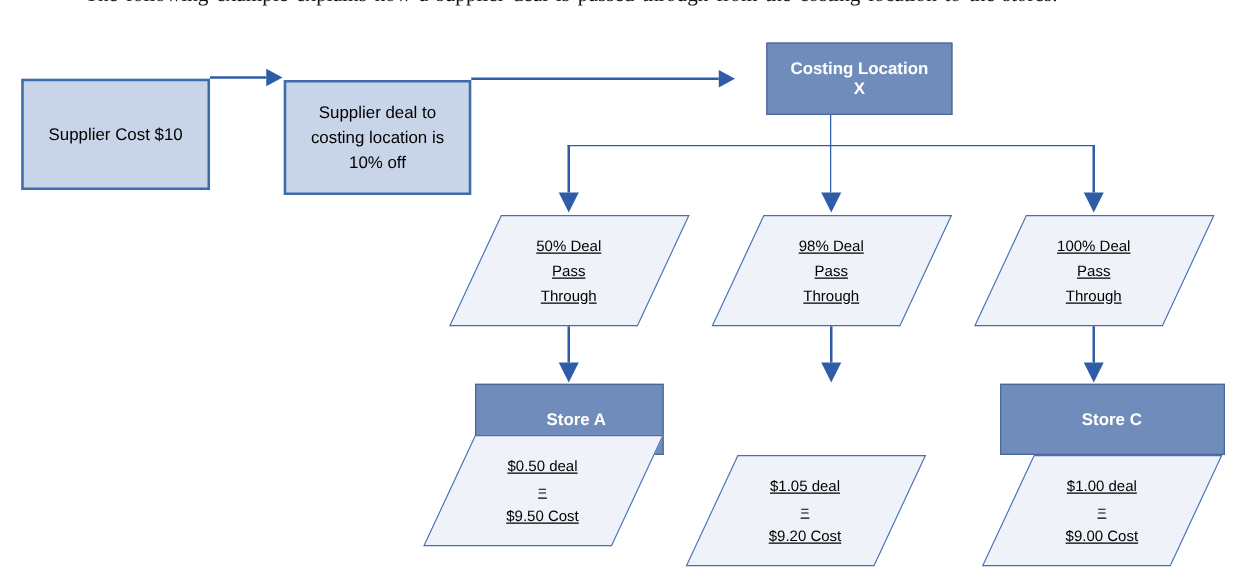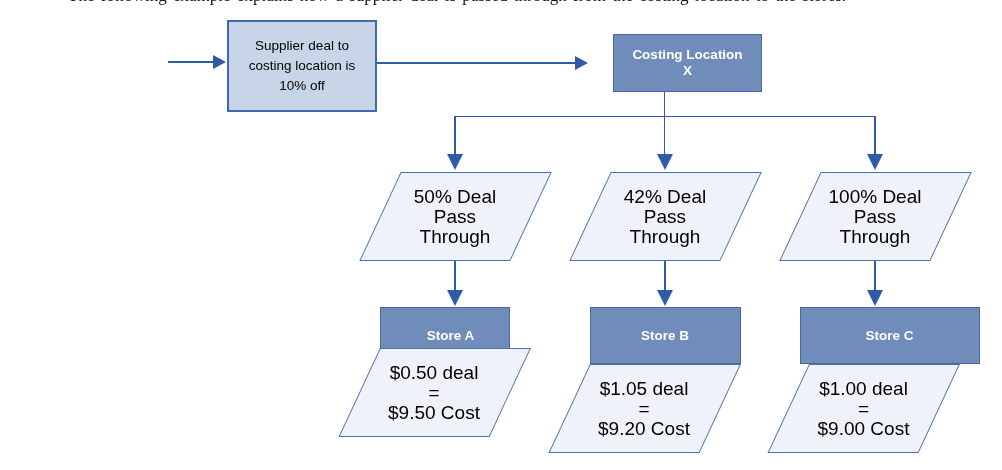--- a/index.html
+++ b/index.html
@@ -12,27 +12,27 @@
   .caption-clip span{
     display:block;margin-top:-14px;padding-left:68px;white-space:nowrap;
     font-family:"Liberation Serif","DejaVu Serif",serif;font-size:17px;line-height:19px;
     color:#161616;word-spacing:2px;
   }
   
   .box{position:absolute;display:flex;align-items:center;justify-content:center;
        box-sizing:border-box;text-align:center;}
   .box .lbl{white-space:pre-line;}
   .box.light{background:var(--light-box-fill,#C8D4E7);border:2px solid var(--light-box-border,#3E6BAE);
-       color:var(--text,#000);font-size:13.5px;line-height:20px;}
+       color:var(--text,#000);font-size:13.5px;line-height:20px;margin-top:44px;}
   .box.dark{background:var(--dark-box-fill,#6F8CBB);border:1.5px solid var(--dark-box-border,#4A689B);
        color:var(--dark-box-text,#fff);font-weight:bold;font-size:13.5px;line-height:16px;}
   #b1{left:17px;top:19px;width:151px;height:89px;}
   #b2{left:227px;top:20px;width:150px;height:92px;}
   #b3{left:590px;top:34px;width:149px;height:58px;margin-left:23px;}
-  #st-a{left:379.5px;top:307px;width:130px;height:57px;padding-left:12px;}
+  #st-a{left:379.5px;top:307px;width:151px;height:57px;padding-left:12px;}
   #st-b{left:589.5px;top:307px;width:151px;height:57px;}
   #st-c{left:799.5px;top:307px;width:180px;height:57px;}
   
   .line{position:absolute;background:var(--connector,#2E5CA6);}
   #a1-line{left:168px;top:61.25px;width:45px;height:1.5px;}
   #a2-line{left:377px;top:62.25px;width:198px;height:1.5px;}
   #v-cost{left:663.75px;top:92px;width:1.5px;height:62px;}
   #h-dist{left:454.25px;top:115.5px;width:420.75px;height:1.5px;}
   #v-a{left:454.25px;top:115.5px;width:1.5px;height:38.5px;}
   #v-c{left:874.25px;top:115.5px;width:1.5px;height:38.5px;}
@@ -51,35 +51,38 @@
   #hd-a{left:447px;top:154px;}   #hd-b{left:657px;top:154px;}   #hd-c{left:867px;top:154px;}
   #hs-a{left:447px;top:290px;}   #hs-b{left:657px;top:290px;}   #hs-c{left:867px;top:290px;}
   
   .para-wrap{position:absolute;width:151px;height:89px;}
   .para-bg{position:absolute;inset:0;box-sizing:border-box;
     background:var(--parallelogram-fill,#EFF2F8);border:1px solid var(--parallelogram-border,#4470B4);}
   .row1 .para-bg{transform:skewX(-25deg);transform-origin:center center;}
   .row2 .para-bg{transform:skewX(-25deg);transform-origin:top center;}
   .para-lbl{position:absolute;top:0;height:100%;width:151px;
     display:flex;align-items:center;justify-content:center;text-align:center;
-    font-size:19px;line-height:20px;color:var(--text,#000);white-space:pre-line;}
+    font-size:12px;line-height:20px;color:var(--text,#000);white-space:pre-line;text-decoration:underline;}
   .row1 .para-lbl{left:0;}
   .row2 .para-lbl{left:-21px;}
   #pt-a{left:379.5px;top:172px;} #pt-b{left:589.5px;top:172px;} #pt-c{left:799.5px;top:172px;}
-  #pc-a{left:379.5px;top:348px;} #pc-b{left:589.5px;top:364px;} #pc-c{left:809px;top:364px;}
+  #pc-a{left:379.5px;top:348px;} #pc-b{left:589.5px;top:364px;} #pc-c{left:827px;top:364px;}
 </style>
 </head>
 <body>
 
 <div class="stage">
 
   <div class="caption-clip">
     <span>The following example explains how a supplier deal is passed through from the costing location to the stores.</span>
   </div>
 
+  <div class="box light" id="b1">
+    <span class="lbl">Supplier Cost $10</span>
+  </div>
 
   <div class="line" id="a1-line"></div>
   <div class="head-right" id="a1-head"></div>
 
   <div class="box light" id="b2">
     <span class="lbl">Supplier deal to
 costing location is
 10% off</span>
   </div>
 
@@ -100,43 +103,40 @@
   <div class="head-down" id="hd-c"></div>
 
   <div class="para-wrap row1" id="pt-a">
     <div class="para-bg"></div>
     <div class="para-lbl">50% Deal
 Pass
 Through</div>
   </div>
   <div class="para-wrap row1" id="pt-b">
     <div class="para-bg"></div>
-    <div class="para-lbl">42% Deal
+    <div class="para-lbl">98% Deal
 Pass
 Through</div>
   </div>
   <div class="para-wrap row1" id="pt-c">
     <div class="para-bg"></div>
     <div class="para-lbl">100% Deal
 Pass
 Through</div>
   </div>
 
   <div class="line" id="vs-a"></div>
   <div class="line" id="vs-b"></div>
   <div class="line" id="vs-c"></div>
   <div class="head-down" id="hs-a"></div>
   <div class="head-down" id="hs-b"></div>
   <div class="head-down" id="hs-c"></div>
 
   <div class="box dark" id="st-a">
     <span class="lbl">Store A</span>
-  </div>
-  <div class="box dark" id="st-b">
-    <span class="lbl">Store B</span>
   </div>
   <div class="box dark" id="st-c">
     <span class="lbl">Store C</span>
   </div>
 
   <div class="para-wrap row2" id="pc-a">
     <div class="para-bg"></div>
     <div class="para-lbl">$0.50 deal
 =
 $9.50 Cost</div>

